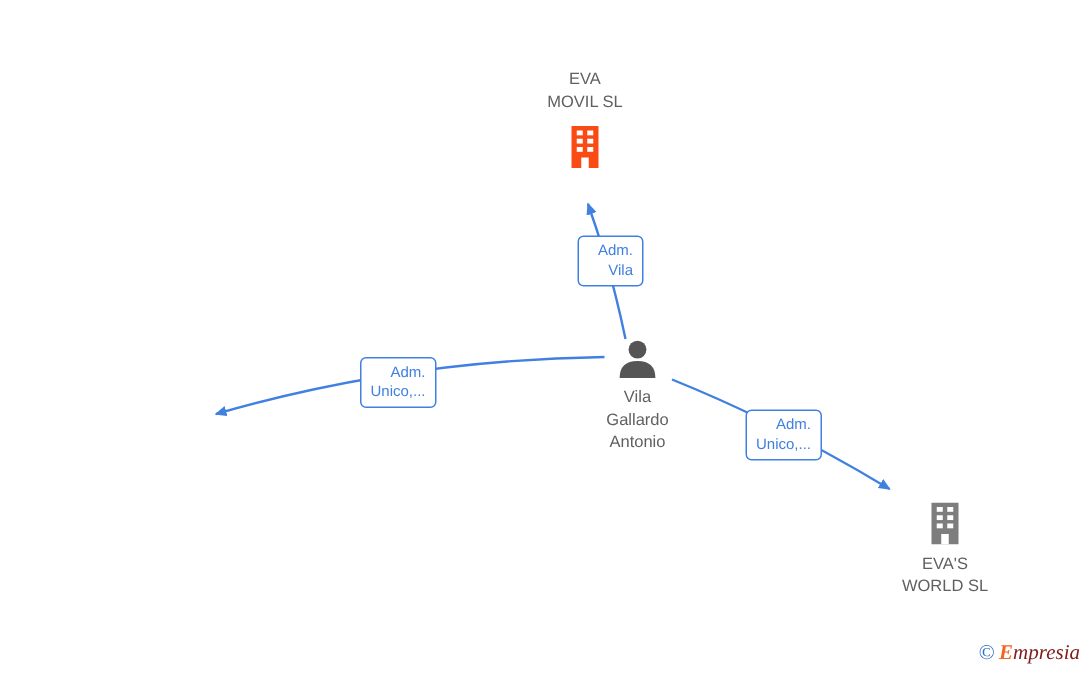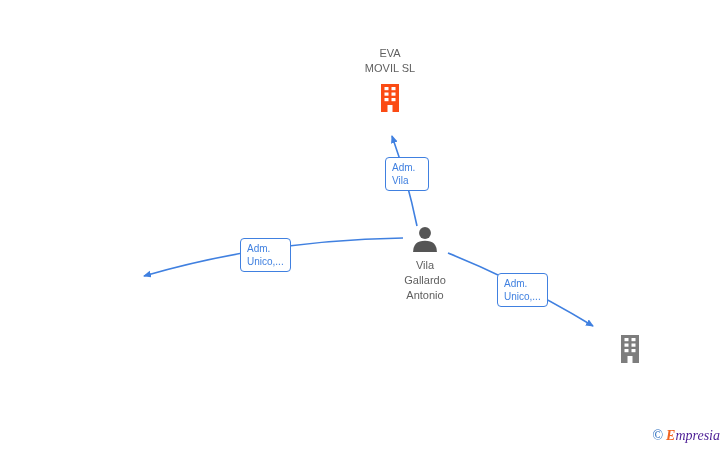--- a/index.html
+++ b/index.html
@@ -11,31 +11,31 @@
   .edge { fill:none; stroke:#4080e0; stroke-width:1.6px; }
 
   .node { position:absolute; display:flex; flex-direction:column; align-items:center; cursor:pointer; }
   .node-label { text-align:center; font-size:11px; color:#606060; line-height:15px; }
   .node-label div { white-space:nowrap; }
   .icon-gap-top { margin-top:8px; }
   .icon-gap-bottom { margin-bottom:6px; }
 
   .edge-label {
     position:absolute; background:#ffffff; border:1px solid #4080e0; border-radius:4px;
-    color:#4080e0; font-size:10px; line-height:13px; text-align:left; padding:3px 6px;
+    color:#4080e0; font-size:10px; line-height:13px; text-align:right; padding:3px 6px;
     min-width:30px;
   }
 
   .brand {
     position:absolute; right:8px; bottom:6px; font-size:14px; color:#2d6fc0;
     font-family:"Liberation Serif", serif; cursor:pointer;
   }
   .brand .copy { color:#2d6fc0; margin-right:3px; }
   .brand .first { color:#f26522; font-style:italic; font-weight:bold; }
-  .brand .rest { color:#4c1d95; font-style:italic; }
+  .brand .rest { color:#7f1d1d; font-style:italic; }
 </style>
 </head>
 <body>
 
 <div class="canvas">
 
   <svg class="edges" width="728" height="450">
     <defs>
       <marker id="arrow" markerWidth="9" markerHeight="8" refX="7" refY="3.5" orient="auto" markerUnits="userSpaceOnUse">
         <path d="M0,0 L8,3.5 L0,7 Z" fill="#4080e0"></path>
@@ -80,20 +80,24 @@
     <svg class="icon-gap-bottom" width="22" height="28" viewBox="0 0 22 28">
       <rect x="2" y="0" width="18" height="28" fill="#7d7d7d"></rect>
       <rect x="5.5" y="3" width="4" height="3.2" fill="#ffffff"></rect>
       <rect x="12.5" y="3" width="4" height="3.2" fill="#ffffff"></rect>
       <rect x="5.5" y="8.5" width="4" height="3.2" fill="#ffffff"></rect>
       <rect x="12.5" y="8.5" width="4" height="3.2" fill="#ffffff"></rect>
       <rect x="5.5" y="14" width="4" height="3.2" fill="#ffffff"></rect>
       <rect x="12.5" y="14" width="4" height="3.2" fill="#ffffff"></rect>
       <rect x="8.5" y="21" width="5" height="7" fill="#ffffff"></rect>
     </svg>
+    <div class="node-label">
+      <div>EVA'S</div>
+      <div>WORLD SL</div>
+    </div>
   </div>
 
   <div class="edge-label" style="left:385px; top:157px;">
     <div>Adm.</div>
     <div>Vila</div>
   </div>
   <div class="edge-label" style="left:240px; top:238px;">
     <div>Adm.</div>
     <div>Unico,...</div>
   </div>

